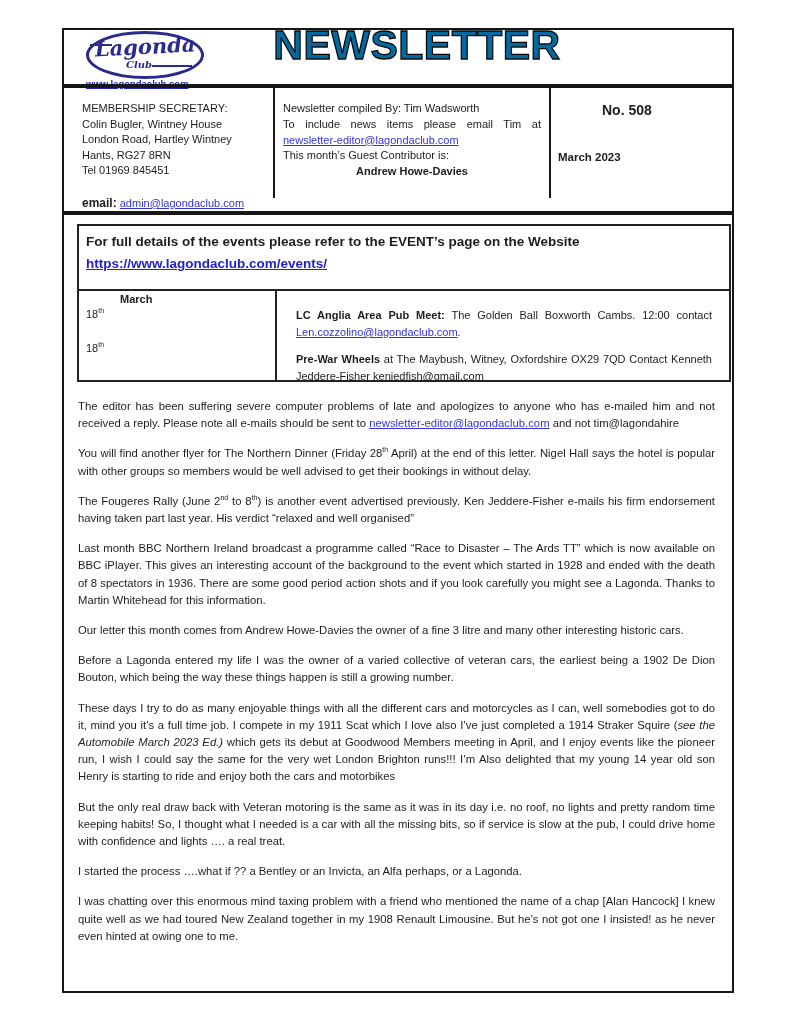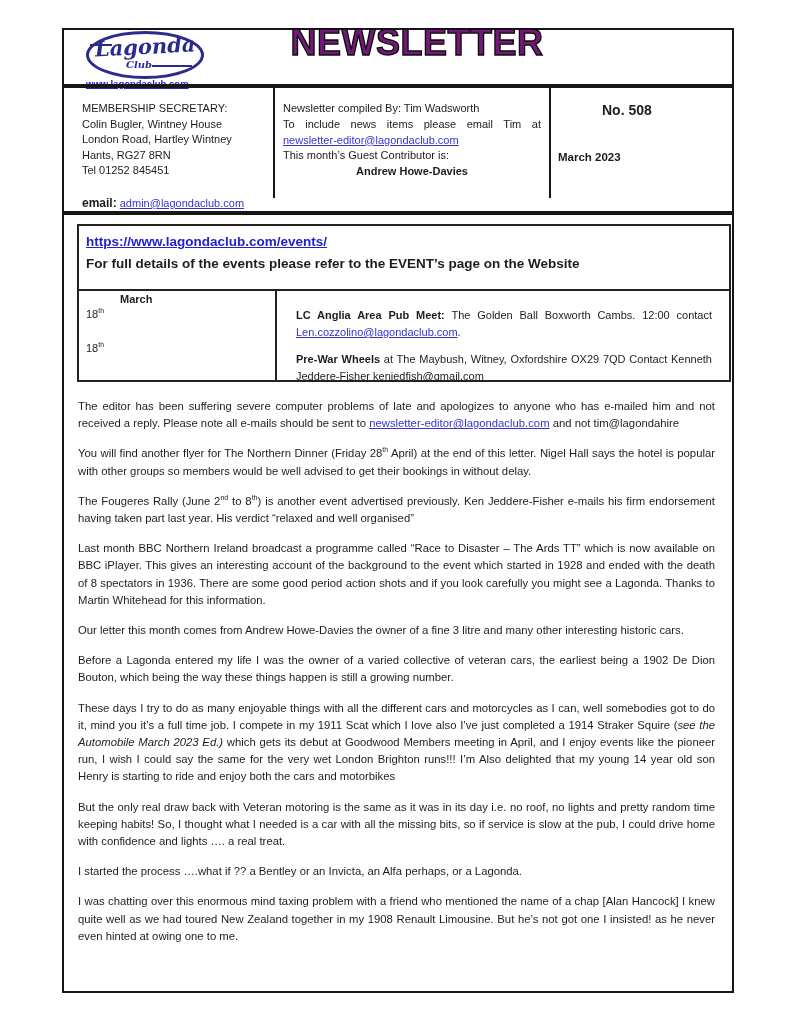--- a/index.html
+++ b/index.html
@@ -28,21 +28,21 @@
   .logo .brand{position:absolute;left:6px;top:3px;width:106px;text-align:center;
                font-family:"DejaVu Serif",serif;font-style:italic;font-weight:bold;
                font-size:21px;color:#2b2b8e;transform:rotate(-3deg);}
   .logo .sub{position:absolute;left:40px;top:28px;font-family:"DejaVu Serif",serif;
              font-style:italic;font-weight:bold;font-size:10px;color:#2b2b8e;}
   .logo .fl1{position:absolute;left:4px;top:13px;width:22px;height:2px;background:#2b2b8e;}
   .logo .fl2{position:absolute;left:66px;top:34px;width:40px;height:2px;background:#2b2b8e;}
   .sitelink{left:86px;top:78px;font-size:9.5px;font-weight:bold;}
 
   .title{left:232px;top:22px;width:370px;text-align:center;
-         font-size:36px;font-weight:bold;color:#701a75;letter-spacing:0.5px;
+         font-size:41px;font-weight:bold;color:#0369a1;letter-spacing:0.5px;
          -webkit-text-stroke:1.3px #0a0a0a;}
 
   
   .member{left:82px;top:101px;width:185px;font-size:11px;line-height:15.6px;}
   .compiled{left:283px;top:101px;width:258px;font-size:11px;line-height:15.8px;}
   .compiled .just{text-align:justify;text-align-last:justify;}
   .compiled .ctr{text-align:center;font-weight:bold;}
   .issue-no{left:558px;top:102px;font-size:14px;font-weight:bold;padding-left:44px;}
   .issue-date{left:558px;top:151px;font-size:11.5px;font-weight:bold;}
   .emailrow{left:82px;top:196px;font-size:11px;}
@@ -84,43 +84,43 @@
   <div class="abs rule" id="rule1"></div>
   <div class="abs vdiv" id="vdiv1"></div>
   <div class="abs vdiv" id="vdiv2"></div>
   <div class="abs rule" id="rule2"></div>
 
   <div class="abs member">
     <div>MEMBERSHIP  SECRETARY:</div>
     <div>Colin Bugler, Wintney House</div>
     <div>London Road, Hartley Wintney</div>
     <div>Hants, RG27 8RN</div>
-    <div>Tel 01252 845451</div>
+    <div>Tel 01969 845451</div>
   </div>
 
   <div class="abs compiled">
     <div>Newsletter compiled By:  Tim Wadsworth</div>
     <div class="just">To include news items please email Tim at</div>
     <div><a class="lnk">newsletter-editor@lagondaclub.com</a></div>
     <div>This month’s Guest Contributor is:</div>
     <div class="ctr">Andrew Howe-Davies</div>
   </div>
 
   <div class="abs issue-no">No. 508</div>
   <div class="abs issue-date">March 2023</div>
 
   <div class="abs emailrow">
     <span class="lbl">email:</span>
     <a class="lnk">admin@lagondaclub.com</a>
   </div>
 
   <div class="abs events"></div>
   <div class="abs ev-intro">
+    <div>For full details of the events please refer to the EVENT’s page on the Website</div>
     <div><a class="lnk bold">https://www.lagondaclub.com/events/</a></div>
-    <div>For full details of the events please refer to the EVENT’s page on the Website</div>
   </div>
   <div class="abs" id="ev-hdiv"></div>
   <div class="abs" id="ev-vdiv"></div>
   <div class="abs ev-dates">
     <div class="ev-month">March</div>
     <div id="date-rows">
         <div class="date-row" style="top: 15px;"><span>18</span><sup>th</sup></div>
         <div class="date-row" style="top: 49px;"><span>18</span><sup>th</sup></div>
       </div>
   </div>

